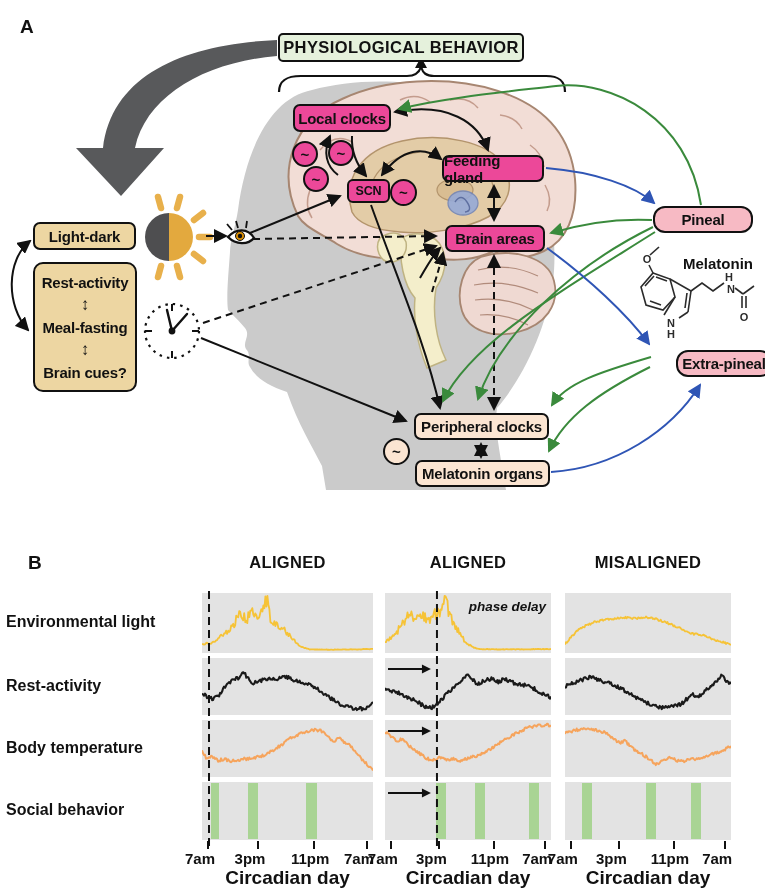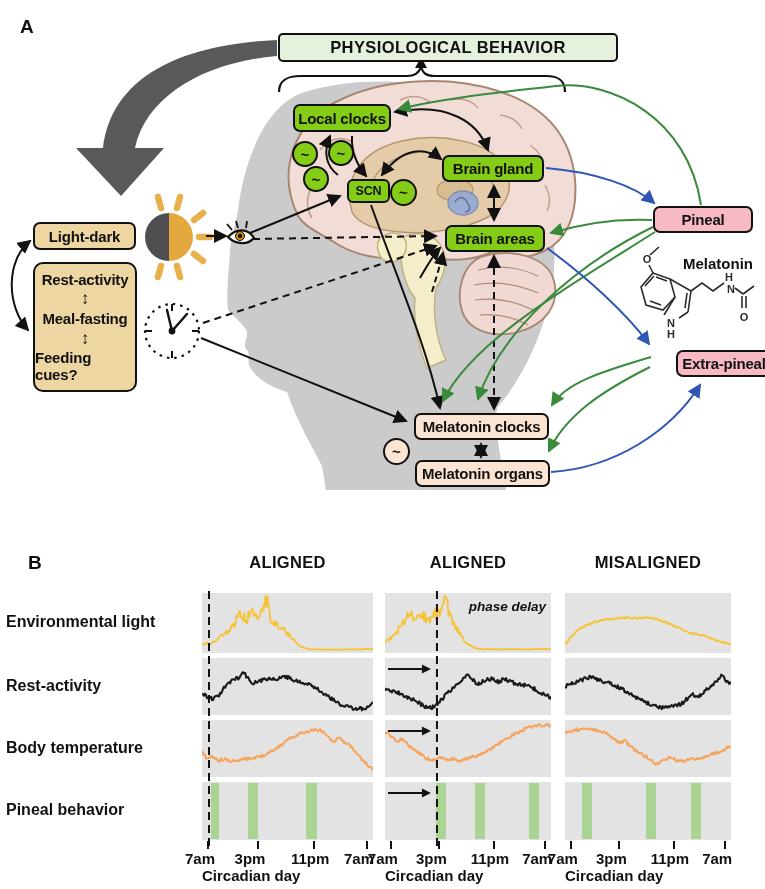--- a/index.html
+++ b/index.html
@@ -4,37 +4,37 @@
 <style>
   html,body{margin:0;padding:0;background:#fff;}
   #page{position:relative;width:765px;height:889px;background:#fff;overflow:hidden;
         font-family:"Liberation Sans",sans-serif;color:#111;}
   .abs{position:absolute;}
   .panel-label{position:absolute;font-weight:bold;font-size:19px;color:#111;}
   .abox{position:absolute;display:flex;align-items:center;justify-content:center;
         border:2.5px solid #111;border-radius:7px;font-weight:bold;color:#111;
         box-sizing:border-box;font-size:15px;z-index:2;letter-spacing:-0.2px;}
   .c-green{background:#E5F1DC;}
-  .c-blue{background:#84cc16;}
-  .c-pink{background:#F7BAC4;}
+  .c-blue{background:#ec4899;}
+  .c-pink{background:#F7BAC4;border-radius:12px;}
   .c-tan{background:#EDD6A2;}
   .c-peach{background:#FBE5D2;}
   .tilde{position:absolute;border:2px solid #111;border-radius:50%;display:flex;
          align-items:center;justify-content:center;font-weight:bold;z-index:2;
          font-size:15px;box-sizing:border-box;}
   .group-box{flex-direction:column;justify-content:space-evenly;padding:4px 0;}
   .group-box .updown{font-size:17px;line-height:1;}
   #molecule-label{position:absolute;font-weight:bold;font-size:15px;z-index:2;}
   
   .pb-header{position:absolute;font-weight:bold;font-size:16.5px;text-align:center;letter-spacing:.3px;}
   .pb-rowlabel{position:absolute;font-weight:bold;font-size:16px;text-align:left;}
   .pb-plot{position:absolute;z-index:1;}
   .pb-tick{position:absolute;width:2px;height:8px;background:#111;}
   .pb-ticklabel{position:absolute;font-weight:bold;font-size:15px;text-align:left;}
-  .pb-axislabel{position:absolute;font-weight:bold;font-size:15px;}
+  .pb-axislabel{position:absolute;font-weight:bold;font-size:19px;text-align:center;}
   .pb-phase{position:absolute;font-weight:bold;font-style:italic;font-size:13.5px;text-align:right;z-index:4;}
   .feed-bar{position:absolute;top:1px;}
 </style>
 </head>
 <body>
 
 <div id="page">
 
   <div class="panel-label" style="left:20px;top:16px;">A</div>
   <div class="panel-label" style="left:28px;top:552px;">B</div>
@@ -187,55 +187,55 @@
         <text x="647" y="263">O</text>
         <text x="729" y="281">H</text>
         <text x="731" y="293">N</text>
         <text x="671" y="327">N</text>
         <text x="671" y="338">H</text>
         <text x="744" y="321">O</text>
       </g>
     </g>
   </svg>
 
-  <div class="abox c-green" style="left:278px;top:33px;width:340px;height:29px;font-size:16.5px;letter-spacing:.4px;border-radius:5px;">PHYSIOLOGICAL BEHAVIOR</div>
+  <div class="abox c-green" style="left:278px;top:33px;width:246px;height:29px;font-size:16.5px;letter-spacing:.4px;border-radius:5px;">PHYSIOLOGICAL BEHAVIOR</div>
 
   <div class="abox c-blue" style="left:293px;top:104px;width:98px;height:28px;">Local clocks</div>
   <div class="abox c-blue" style="left:347px;top:179px;width:43px;height:24px;font-size:12.5px;border-radius:6px;">SCN</div>
-  <div class="abox c-blue" style="left:442px;top:155px;width:102px;height:27px;">Brain gland</div>
+  <div class="abox c-blue" style="left:442px;top:155px;width:102px;height:27px;">Feeding gland</div>
   <div class="abox c-blue" style="left:445px;top:225px;width:100px;height:27px;">Brain areas</div>
 
   <div class="abox c-pink" style="left:653px;top:206px;width:100px;height:27px;">Pineal</div>
   <div class="abox c-pink" style="left:676px;top:350px;width:96px;height:27px;">Extra-pineal</div>
 
   <div class="abox c-tan" style="left:33px;top:222px;width:103px;height:28px;">Light-dark</div>
   <div class="abox c-tan group-box" style="left:33px;top:262px;width:104px;height:130px;border-radius:10px;">
     <span>Rest-activity</span>
     <span class="updown">↕</span>
     <span>Meal-fasting</span>
     <span class="updown">↕</span>
-    <span>Feeding cues?</span>
+    <span>Brain cues?</span>
   </div>
 
-  <div class="abox c-peach" style="left:414px;top:413px;width:135px;height:27px;">Melatonin clocks</div>
+  <div class="abox c-peach" style="left:414px;top:413px;width:135px;height:27px;">Peripheral clocks</div>
   <div class="abox c-peach" style="left:415px;top:460px;width:135px;height:27px;">Melatonin organs</div>
 
   <div class="tilde c-blue" style="left:292px;top:141px;width:26px;height:26px;">~</div>
   <div class="tilde c-blue" style="left:328px;top:140px;width:26px;height:26px;">~</div>
   <div class="tilde c-blue" style="left:303px;top:166px;width:26px;height:26px;">~</div>
   <div class="tilde c-blue" style="left:390px;top:179px;width:27px;height:27px;">~</div>
   <div class="tilde c-peach" style="left:383px;top:438px;width:27px;height:27px;">~</div>
 
   <div id="molecule-label" style="left:683px;top:255px;">Melatonin</div>
 
   <div id="panel-b">
       <div class="pb-rowlabel" style="left: 6px; width: 190px; top: 613px;">Environmental light</div>
       <div class="pb-rowlabel" style="left: 6px; width: 190px; top: 676.5px;">Rest-activity</div>
       <div class="pb-rowlabel" style="left: 6px; width: 190px; top: 738.5px;">Body temperature</div>
-      <div class="pb-rowlabel" style="left: 6px; width: 190px; top: 801px;">Pineal behavior</div>
+      <div class="pb-rowlabel" style="left: 6px; width: 190px; top: 801px;">Social behavior</div>
       <div class="pb-header" style="left: 202px; width: 171px; top: 553px;">ALIGNED</div>
       <div class="pb-plot" style="left: 202px; top: 593px; width: 171px; height: 60px; background: rgb(227, 227, 227);"><svg width="171" height="60" viewBox="0 0 171 60">
           <polyline points="0.0,51.2 1.0,51.1 2.0,51.6 3.0,51.3 4.0,50.1 5.0,49.6 6.0,50.5 7.0,50.7 8.0,50.7 9.1,50.8 10.1,49.5 11.1,48.6 12.1,48.9 13.1,48.6 14.1,47.4 15.1,47.2 16.1,45.3 17.1,44.8 18.1,42.7 19.1,41.7 20.1,42.7 21.1,43.0 22.1,40.5 23.1,40.3 24.1,37.7 25.1,40.9 26.2,37.7 27.2,38.8 28.2,37.7 29.2,32.3 30.2,33.0 31.2,30.8 32.2,34.4 33.2,32.3 34.2,22.6 35.2,23.8 36.2,24.3 37.2,18.1 38.2,18.8 39.2,24.1 40.2,25.8 41.2,27.4 42.2,20.2 43.3,29.3 44.3,27.8 45.3,30.1 46.3,19.2 47.3,24.0 48.3,17.6 49.3,17.5 50.3,15.1 51.3,21.5 52.3,23.6 53.3,20.4 54.3,21.9 55.3,25.8 56.3,25.4 57.3,24.1 58.3,20.0 59.3,16.1 60.4,18.5 61.4,12.5 62.4,15.2 63.4,3.4 64.4,13.7 65.4,2.8 66.4,11.7 67.4,16.2 68.4,29.0 69.4,30.0 70.4,30.5 71.4,31.9 72.4,28.1 73.4,33.1 74.4,29.1 75.4,30.4 76.4,35.2 77.5,35.9 78.5,36.4 79.5,34.8 80.5,35.8 81.5,35.4 82.5,34.5 83.5,38.8 84.5,41.7 85.5,39.7 86.5,43.2 87.5,40.6 88.5,43.2 89.5,45.5 90.5,46.7 91.5,46.2 92.5,46.5 93.5,49.5 94.6,50.4 95.6,50.4 96.6,52.2 97.6,53.0 98.6,53.4 99.6,54.1 100.6,53.9 101.6,54.6 102.6,55.2 103.6,54.9 104.6,55.6 105.6,55.7 106.6,55.9 107.6,56.5 108.6,56.3 109.6,56.4 110.6,56.4 111.7,56.3 112.7,56.5 113.7,56.4 114.7,56.5 115.7,56.4 116.7,56.6 117.7,56.5 118.7,56.6 119.7,56.5 120.7,56.7 121.7,56.6 122.7,56.7 123.7,56.6 124.7,56.4 125.7,56.8 126.7,56.6 127.7,56.8 128.8,56.7 129.8,56.7 130.8,56.8 131.8,56.8 132.8,56.4 133.8,56.7 134.8,56.7 135.8,56.5 136.8,56.7 137.8,56.7 138.8,56.7 139.8,56.7 140.8,56.3 141.8,56.3 142.8,56.3 143.8,56.5 144.8,56.7 145.9,56.6 146.9,56.6 147.9,56.3 148.9,56.2 149.9,56.5 150.9,56.3 151.9,56.3 152.9,56.4 153.9,56.3 154.9,56.6 155.9,56.5 156.9,56.4 157.9,56.4 158.9,56.5 159.9,56.4 160.9,56.0 161.9,56.0 163.0,56.2 164.0,55.9 165.0,56.0 166.0,56.1 167.0,56.1 168.0,56.3 169.0,55.8 170.0,55.8 171.0,55.8" fill="none" stroke="#F6C337" stroke-width="1.8" stroke-linejoin="round"></polyline>
         </svg></div>
       <div class="pb-plot" style="left: 202px; top: 658px; width: 171px; height: 57px; background: rgb(227, 227, 227);"><svg width="171" height="57" viewBox="0 0 171 57">
           <polyline points="0.0,36.1 1.0,36.2 2.0,37.7 3.0,35.7 4.0,36.9 5.0,40.3 6.0,39.5 7.0,39.2 8.0,40.0 9.1,38.8 10.1,42.2 11.1,41.9 12.1,39.2 13.1,38.4 14.1,37.8 15.1,37.9 16.1,37.6 17.1,38.5 18.1,34.9 19.1,35.5 20.1,33.6 21.1,30.3 22.1,28.6 23.1,29.8 24.1,27.6 25.1,25.8 26.2,25.0 27.2,24.1 28.2,25.5 29.2,22.2 30.2,21.4 31.2,21.5 32.2,21.2 33.2,22.0 34.2,19.0 35.2,19.1 36.2,21.5 37.2,20.2 38.2,18.3 39.2,16.7 40.2,14.6 41.2,14.2 42.2,15.5 43.3,15.1 44.3,19.7 45.3,19.1 46.3,19.2 47.3,21.8 48.3,23.3 49.3,25.0 50.3,25.8 51.3,26.4 52.3,25.7 53.3,22.9 54.3,24.4 55.3,24.6 56.3,23.6 57.3,22.4 58.3,21.7 59.3,24.1 60.4,20.5 61.4,21.4 62.4,20.4 63.4,20.9 64.4,22.3 65.4,22.1 66.4,20.4 67.4,19.7 68.4,21.4 69.4,21.4 70.4,21.6 71.4,19.8 72.4,21.7 73.4,21.6 74.4,22.0 75.4,22.1 76.4,21.3 77.5,18.8 78.5,20.1 79.5,19.7 80.5,18.0 81.5,18.4 82.5,17.9 83.5,20.1 84.5,17.8 85.5,21.0 86.5,18.1 87.5,20.3 88.5,19.3 89.5,21.9 90.5,22.0 91.5,23.5 92.5,23.3 93.5,22.8 94.6,21.6 95.6,24.3 96.6,24.1 97.6,22.7 98.6,25.0 99.6,25.2 100.6,24.7 101.6,25.8 102.6,26.4 103.6,25.5 104.6,25.7 105.6,26.9 106.6,25.2 107.6,25.8 108.6,26.3 109.6,28.1 110.6,27.9 111.7,30.1 112.7,28.8 113.7,30.5 114.7,30.9 115.7,29.6 116.7,32.8 117.7,33.9 118.7,33.8 119.7,33.8 120.7,35.5 121.7,36.9 122.7,36.2 123.7,35.9 124.7,37.9 125.7,37.4 126.7,37.5 127.7,39.9 128.8,42.0 129.8,39.4 130.8,42.5 131.8,40.7 132.8,43.3 133.8,44.3 134.8,44.3 135.8,43.5 136.8,44.6 137.8,47.2 138.8,48.0 139.8,47.3 140.8,47.9 141.8,48.5 142.8,48.8 143.8,47.3 144.8,47.4 145.9,47.4 146.9,48.9 147.9,48.8 148.9,48.1 149.9,49.2 150.9,51.8 151.9,51.7 152.9,50.9 153.9,49.9 154.9,52.1 155.9,51.1 156.9,51.0 157.9,49.0 158.9,49.0 159.9,52.4 160.9,50.2 161.9,51.3 163.0,51.3 164.0,51.2 165.0,48.6 166.0,48.6 167.0,48.6 168.0,47.4 169.0,46.5 170.0,44.8 171.0,44.2" fill="none" stroke="#1A1A1A" stroke-width="2.1" stroke-linejoin="round"></polyline>
         </svg></div>
       <div class="pb-plot" style="left: 202px; top: 720px; width: 171px; height: 57px; background: rgb(227, 227, 227);"><svg width="171" height="57" viewBox="0 0 171 57">
           <polyline points="0.0,30.3 1.0,33.3 2.0,35.1 3.0,34.8 4.0,38.7 5.0,38.2 6.0,38.3 7.0,37.2 8.0,37.8 9.1,35.8 10.1,36.1 11.1,38.1 12.1,37.2 13.1,39.0 14.1,38.2 15.1,39.1 16.1,41.7 17.1,40.8 18.1,41.5 19.1,38.4 20.1,40.8 21.1,40.6 22.1,39.6 23.1,38.2 24.1,38.4 25.1,41.3 26.2,39.3 27.2,40.8 28.2,41.8 29.2,42.2 30.2,41.1 31.2,39.6 32.2,41.2 33.2,40.9 34.2,41.2 35.2,40.5 36.2,39.8 37.2,41.0 38.2,40.5 39.2,38.9 40.2,39.0 41.2,39.5 42.2,37.6 43.3,38.5 44.3,40.2 45.3,37.9 46.3,39.8 47.3,37.5 48.3,39.0 49.3,38.8 50.3,38.4 51.3,38.4 52.3,37.1 53.3,38.6 54.3,36.5 55.3,35.8 56.3,36.2 57.3,37.0 58.3,36.1 59.3,37.3 60.4,34.5 61.4,36.5 62.4,36.1 63.4,35.2 64.4,34.5 65.4,32.8 66.4,32.6 67.4,33.1 68.4,30.6 69.4,31.1 70.4,30.2 71.4,31.3 72.4,30.3 73.4,29.2 74.4,27.8 75.4,28.4 76.4,25.5 77.5,27.4 78.5,25.1 79.5,24.2 80.5,25.5 81.5,24.0 82.5,21.6 83.5,21.3 84.5,19.9 85.5,19.5 86.5,19.0 87.5,18.1 88.5,17.0 89.5,18.5 90.5,17.2 91.5,17.3 92.5,17.4 93.5,16.5 94.6,15.1 95.6,16.1 96.6,13.5 97.6,13.5 98.6,12.4 99.6,12.3 100.6,13.2 101.6,12.5 102.6,13.1 103.6,11.9 104.6,11.0 105.6,12.2 106.6,12.3 107.6,11.5 108.6,10.7 109.6,9.3 110.6,9.6 111.7,11.2 112.7,8.8 113.7,9.2 114.7,9.9 115.7,11.4 116.7,10.7 117.7,9.5 118.7,9.5 119.7,12.5 120.7,11.4 121.7,11.8 122.7,13.0 123.7,14.8 124.7,15.5 125.7,16.2 126.7,16.4 127.7,18.1 128.8,20.3 129.8,19.7 130.8,21.4 131.8,21.7 132.8,21.7 133.8,20.7 134.8,18.4 135.8,18.0 136.8,18.1 137.8,17.6 138.8,18.5 139.8,20.4 140.8,20.2 141.8,23.0 142.8,21.9 143.8,23.8 144.8,23.7 145.9,24.1 146.9,23.7 147.9,24.8 148.9,27.2 149.9,26.6 150.9,29.4 151.9,30.6 152.9,30.8 153.9,32.6 154.9,33.7 155.9,34.8 156.9,35.3 157.9,35.9 158.9,37.7 159.9,40.4 160.9,39.6 161.9,41.5 163.0,43.2 164.0,42.0 165.0,45.3 166.0,46.4 167.0,47.1 168.0,46.7 169.0,47.6 170.0,48.7 171.0,50.5" fill="none" stroke="#F6A45C" stroke-width="2" stroke-linejoin="round"></polyline>
         </svg></div>

